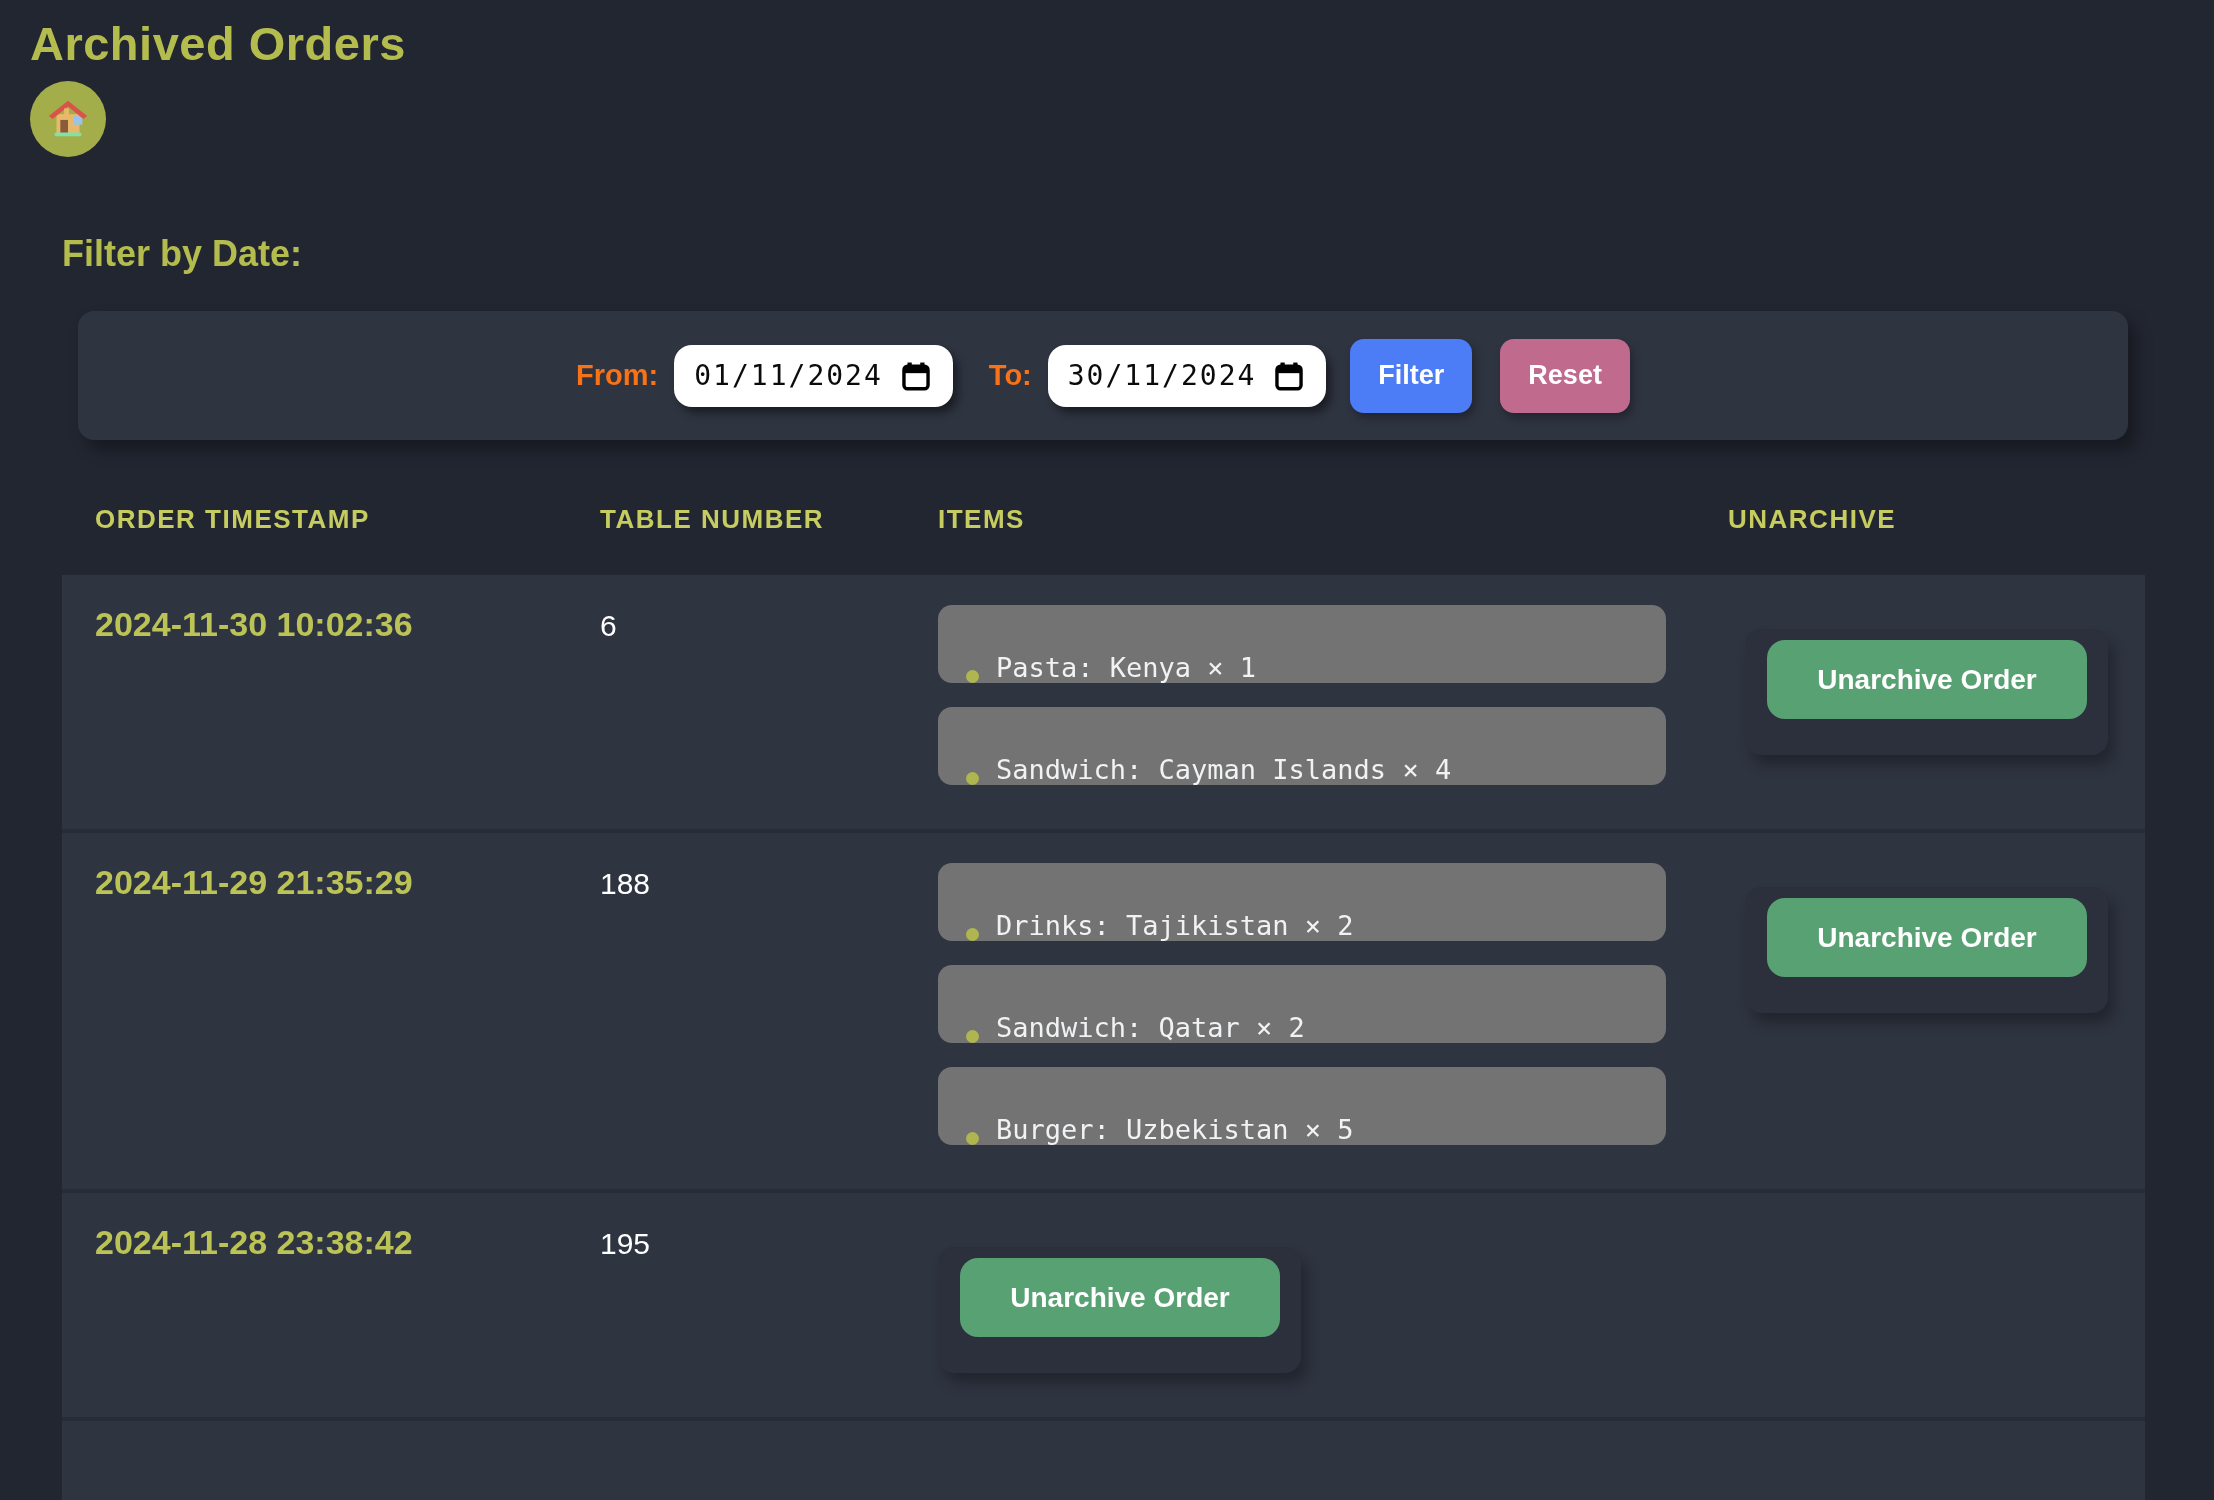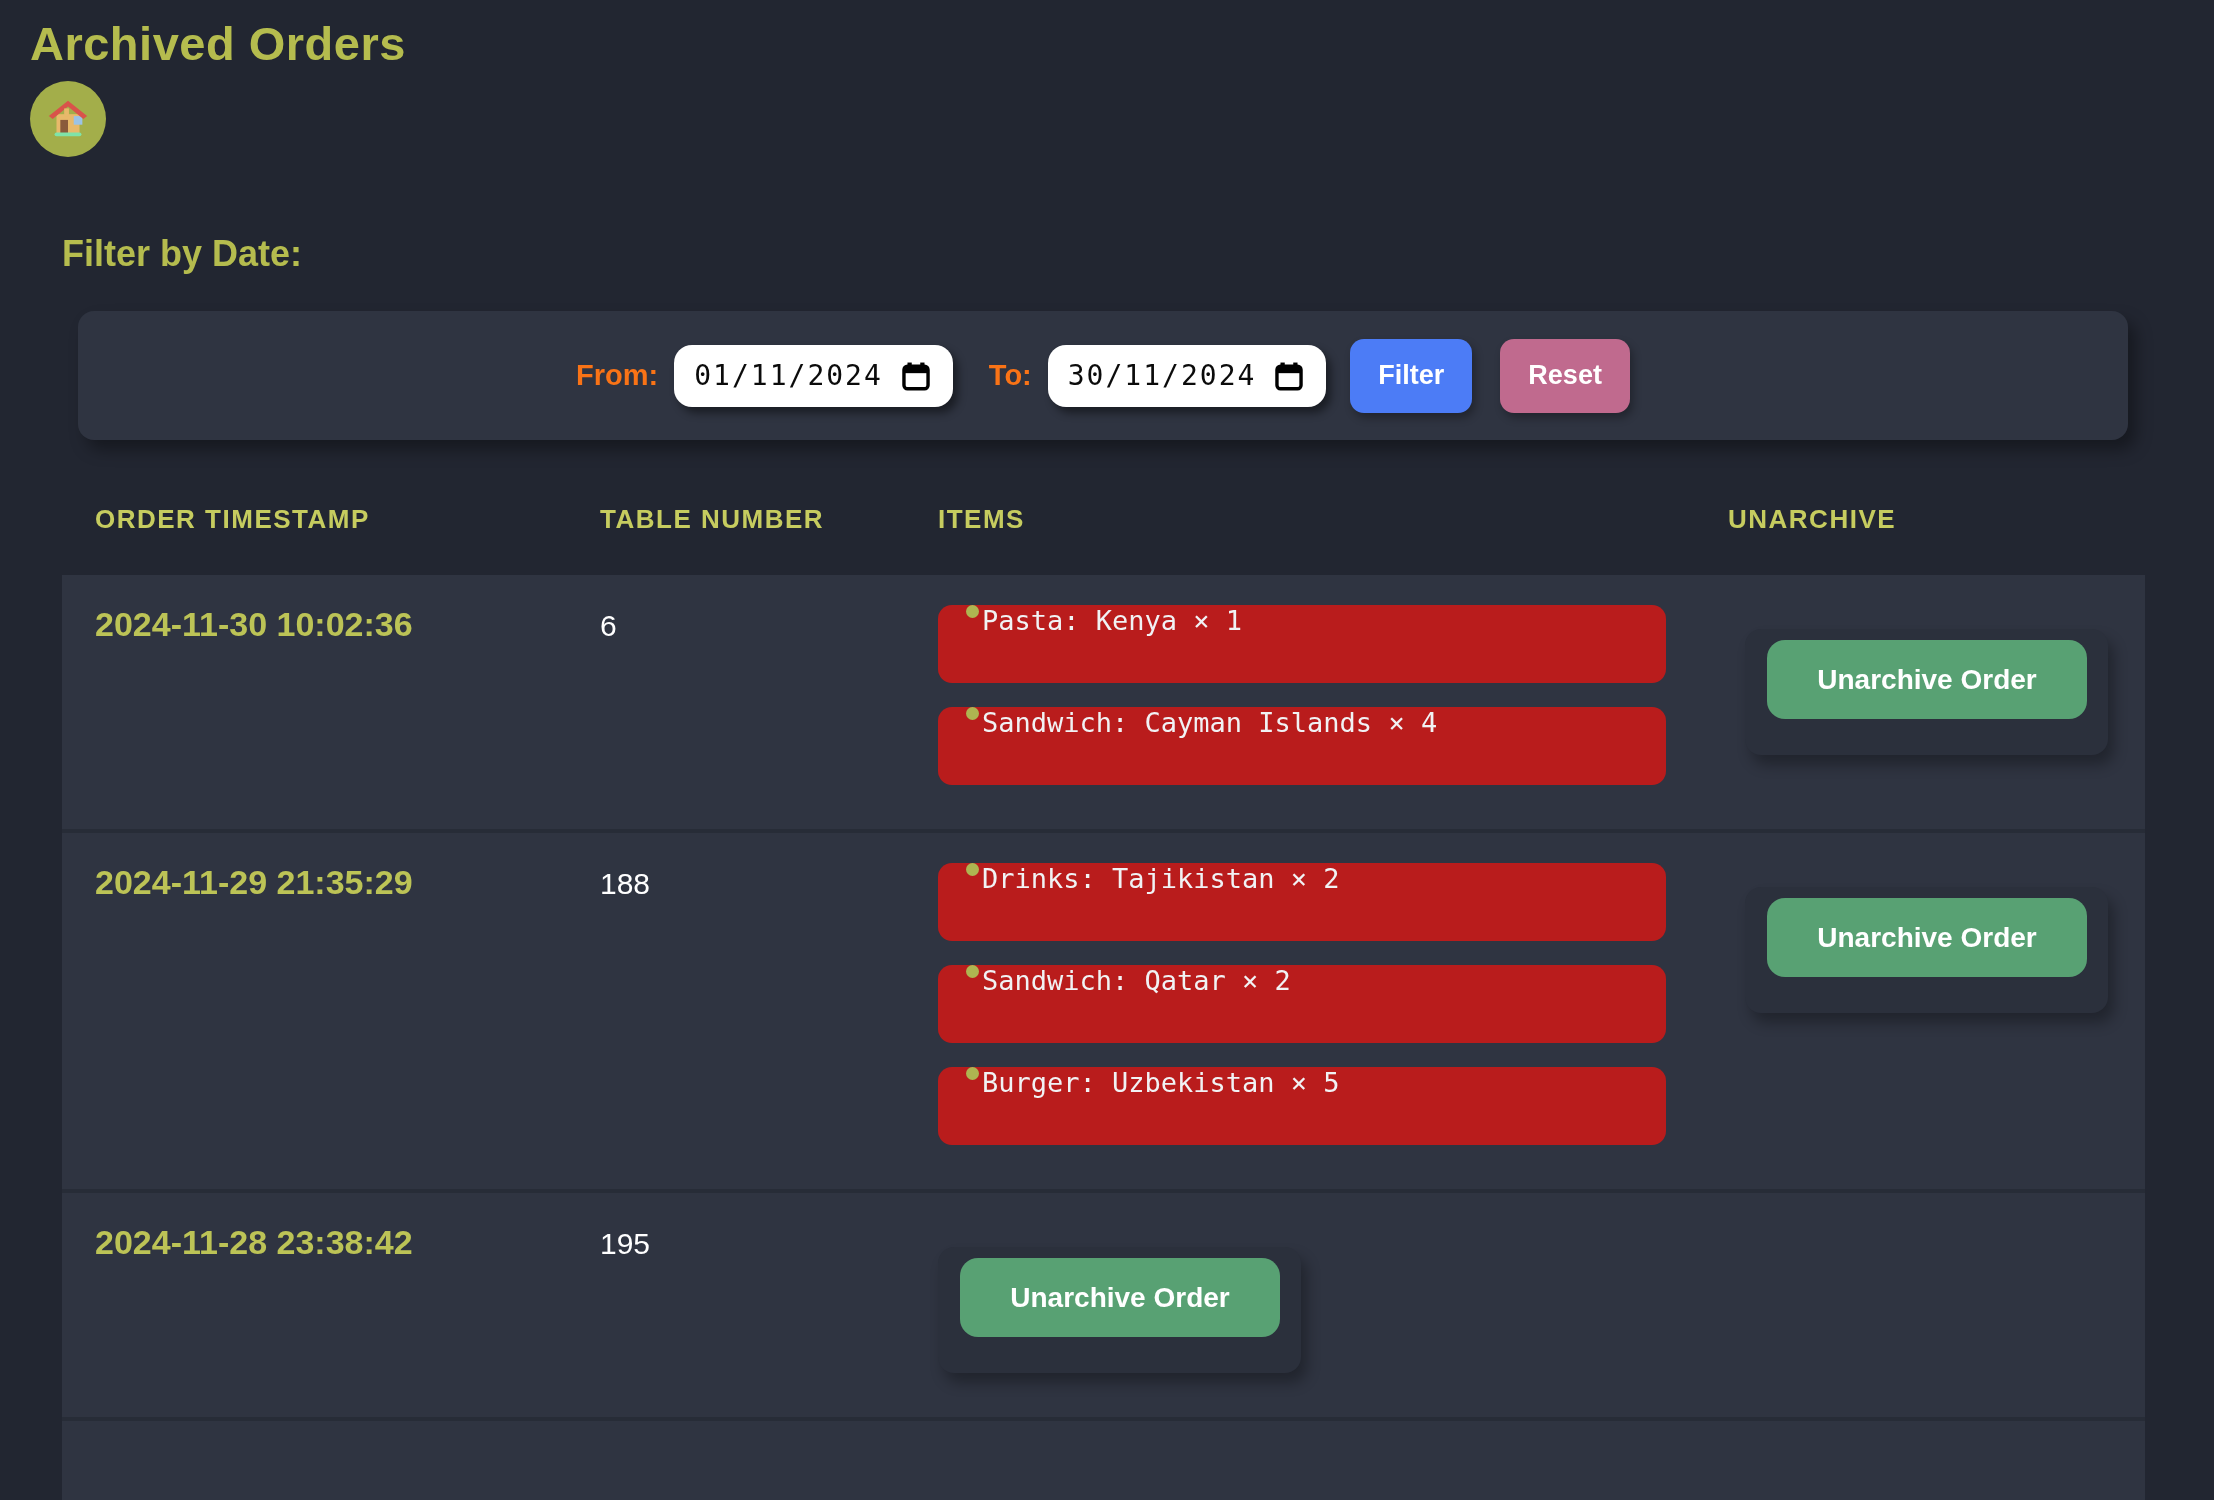--- a/index.html
+++ b/index.html
@@ -92,23 +92,23 @@
   .cell-table {
     width: 338px; padding-top: 34px;
     color: #ffffff; font-size: 30px;
   }
   .cell-items {
     width: 807px; padding-top: 30px;
     display: flex; flex-direction: column; gap: 24px;
   }
   .item-box {
     width: 728px; min-height: 78px;
-    background: #b91c1c; border-radius: 14px;
-    display: flex; align-items: flex-start;
-    padding: 0 28px; box-sizing: border-box; gap: 3px;
+    background: #737373; border-radius: 14px;
+    display: flex; align-items: flex-end;
+    padding: 0 28px; box-sizing: border-box; gap: 17px;
   }
   .item-bullet {
     width: 13px; height: 13px; border-radius: 50%;
     background: #aeb551; flex: none;
   }
   .item-text {
     font-family: "DejaVu Sans Mono", monospace;
     font-size: 27px; color: #f1f2f4; white-space: nowrap;
   }
   .cell-action { flex: 1; padding-top: 54px; }

